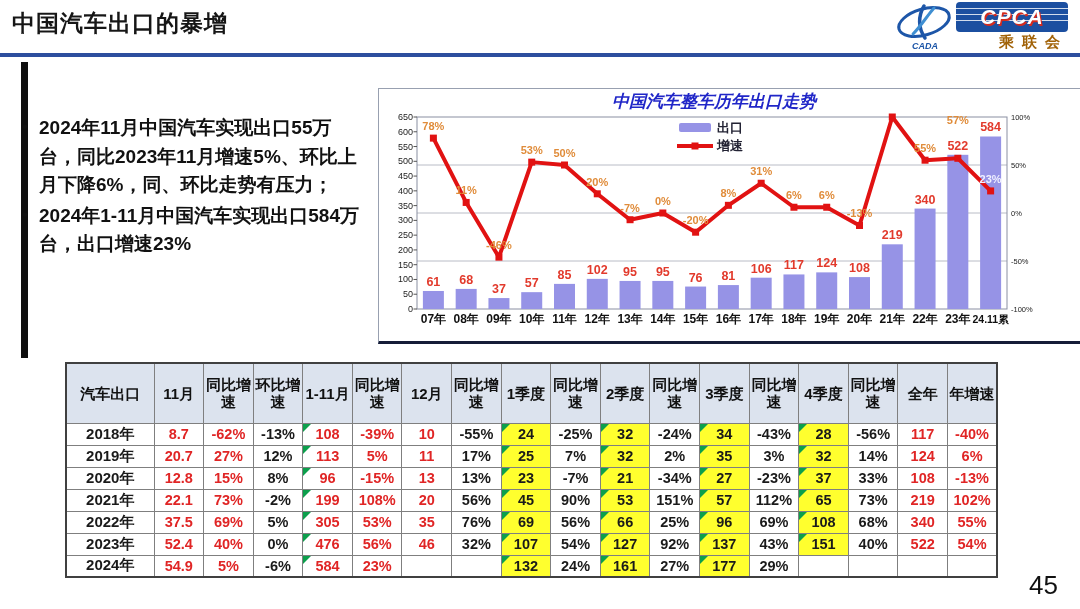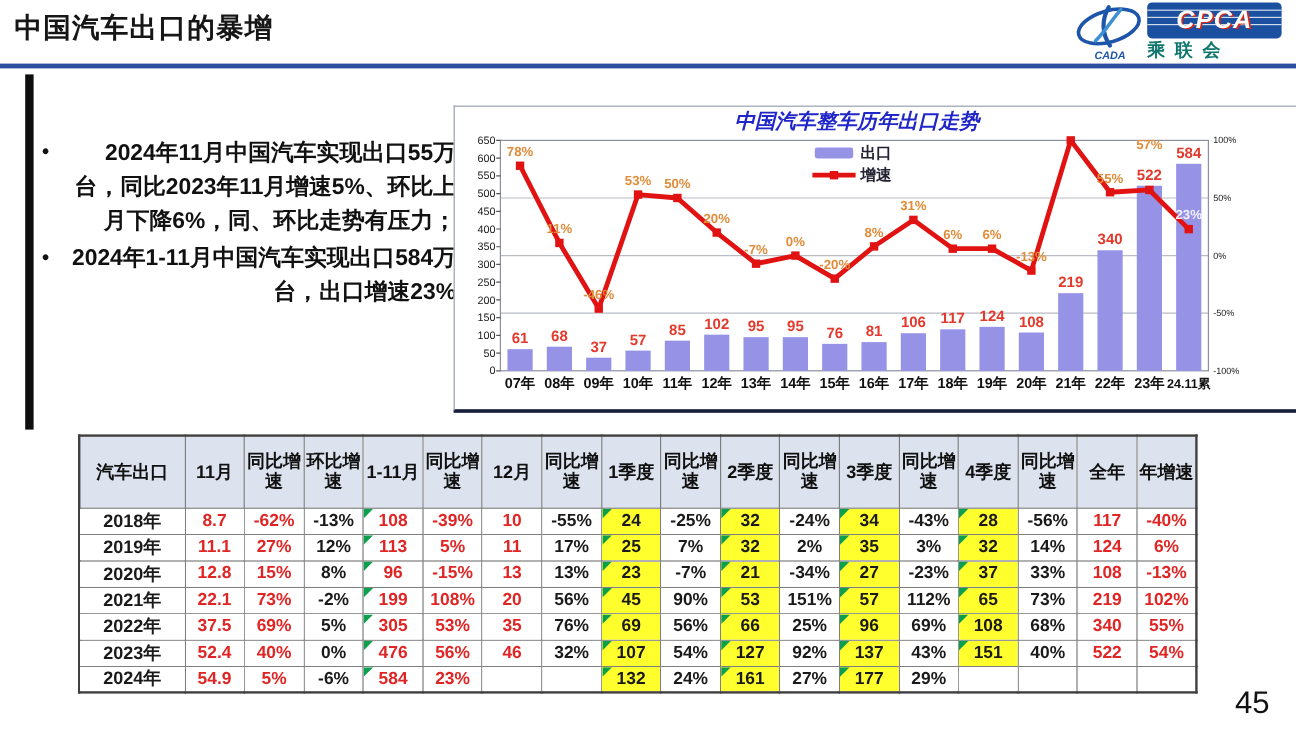--- a/index.html
+++ b/index.html
@@ -9,25 +9,25 @@
   
   .page-title { position:absolute; left:12px; top:8px; font-size:23px; font-weight:800; color:#161616; letter-spacing:1px; }
   .title-rule { position:absolute; left:0; top:53px; width:1080px; height:4px; background:#2d4e9e; }
   .logo { position:absolute; right:6px; top:2px; width:180px; height:52px; display:flex; align-items:flex-start; }
   .logo-emblem { width:62px; height:50px; position:relative; }
   .logo-emblem svg { display:block; }
   .logo-right { width:112px; }
   .logo-box { background:#1b4fa0; border-radius:4px; height:30px; position:relative; display:flex; align-items:center; justify-content:center; overflow:hidden; }
   .logo-box .stripe { position:absolute; left:0; width:100%; height:1px; background:rgba(255,255,255,.8); }
   .logo-box-text { font-size:21px; font-weight:800; font-style:italic; color:#fff; letter-spacing:1px; text-shadow:1.5px 1.5px 0 #d42a1e; position:relative; }
-  .logo-sub { margin-top:1px; text-align:left; font-size:15px; font-weight:800; color:#0f766e; letter-spacing:8px; }
+  .logo-sub { margin-top:1px; text-align:right; font-size:15px; font-weight:800; color:#a16207; letter-spacing:8px; }
 
   
   .left-bar { position:absolute; left:21px; top:62px; width:7px; height:296px; background:#0e0e0e; }
-  .bullets { position:absolute; left:30px; top:114px; width:350px; list-style:none;text-align:right; }
+  .bullets { position:absolute; left:17px; top:114px; width:350px; list-style:none; }
   .bullets li { position:relative; padding-left:22px; font-size:19px; font-weight:700; color:#111; line-height:1.5; margin-bottom:2px; }
   .bullets li::before { content:"•"; position:absolute; left:5px; top:0; font-size:17px; }
 
   
   .chart-panel { position:absolute; left:378px; top:88px; width:764px; height:256px; background:#fff;
                  border:1px solid #98a0b0; border-right:3px solid #151d38; border-bottom:3px solid #151d38; }
 
   
   .export-table { position:absolute; left:65px; top:362px; width:932px; border-collapse:collapse; table-layout:fixed;
                   border:2px solid #404040; font-family:"Liberation Sans", sans-serif; }
@@ -286,21 +286,21 @@
           <td>-24%</td>
           <td class="yellow"><span class="tri"></span>34</td>
           <td>-43%</td>
           <td class="yellow"><span class="tri"></span>28</td>
           <td>-56%</td>
           <td class="red">117</td>
           <td class="red">-40%</td>
         </tr>
         <tr>
           <td class="year">2019年</td>
-          <td class="red">11.1</td>
+          <td class="red">20.7</td>
           <td class="red">27%</td>
           <td>12%</td>
           <td class="red"><span class="tri"></span>113</td>
           <td class="red">5%</td>
           <td class="red">11</td>
           <td>17%</td>
           <td class="yellow"><span class="tri"></span>25</td>
           <td>7%</td>
           <td class="yellow"><span class="tri"></span>32</td>
           <td>2%</td>

